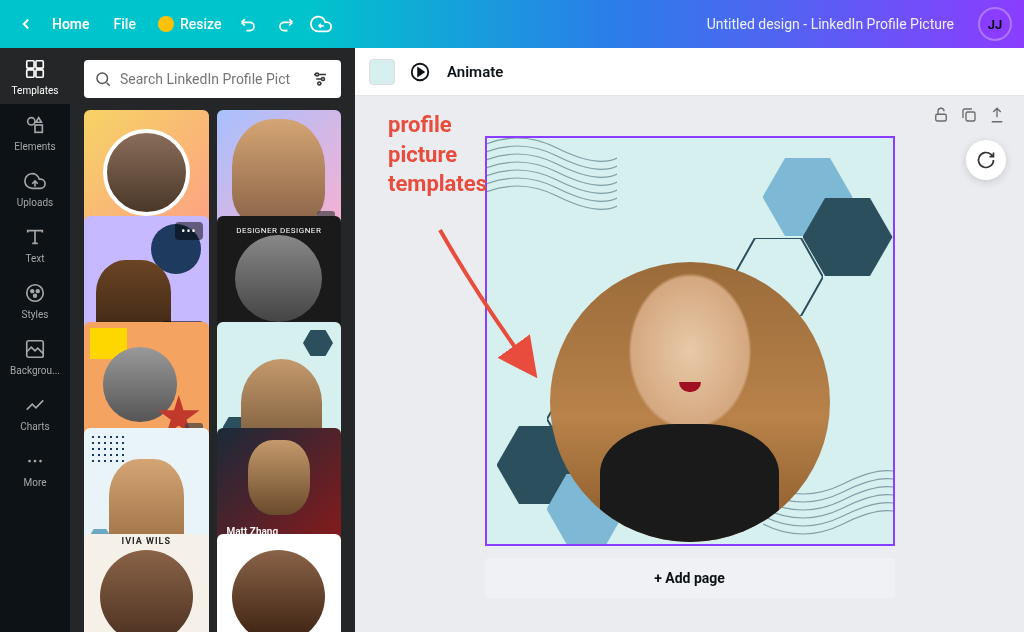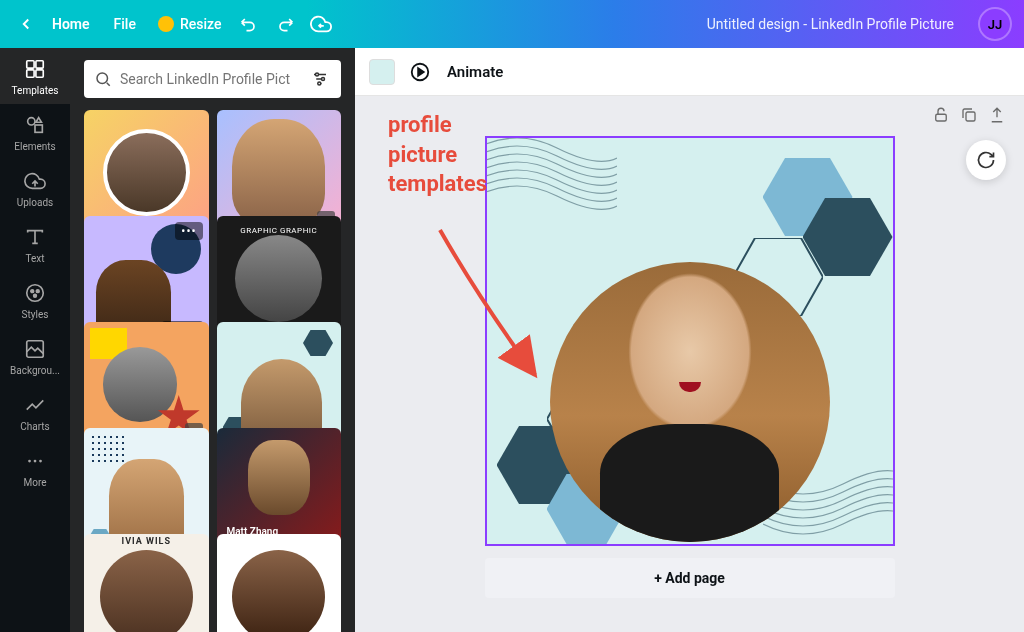--- a/index.html
+++ b/index.html
@@ -226,21 +226,21 @@
             </svg>
           </div>
         </div>
       <div class="tpl-card t3">
           <div class="blob1"></div>
           <div class="blob2"></div>
           <div class="tpl-more">•••</div>
           <div class="tpl-badge">♕ <span>PRO</span></div>
         </div>
       <div class="tpl-card t4">
-          <div class="txt">GRAPHIC GRAPHIC</div>
+          <div class="txt">DESIGNER DESIGNER</div>
           <div class="circ"></div>
         </div>
       <div class="tpl-card t5">
           <div class="yel"></div>
           <div class="circ"></div>
           <div class="star"></div>
           <div class="hm">Hire Me</div>
           <div class="tpl-badge crown-b">
             <svg width="12" height="12" viewBox="0 0 24 24" fill="#ffd700">
               <path d="M5 18h14l2-10-5 3-4-6-4 6-5-3z"></path>

